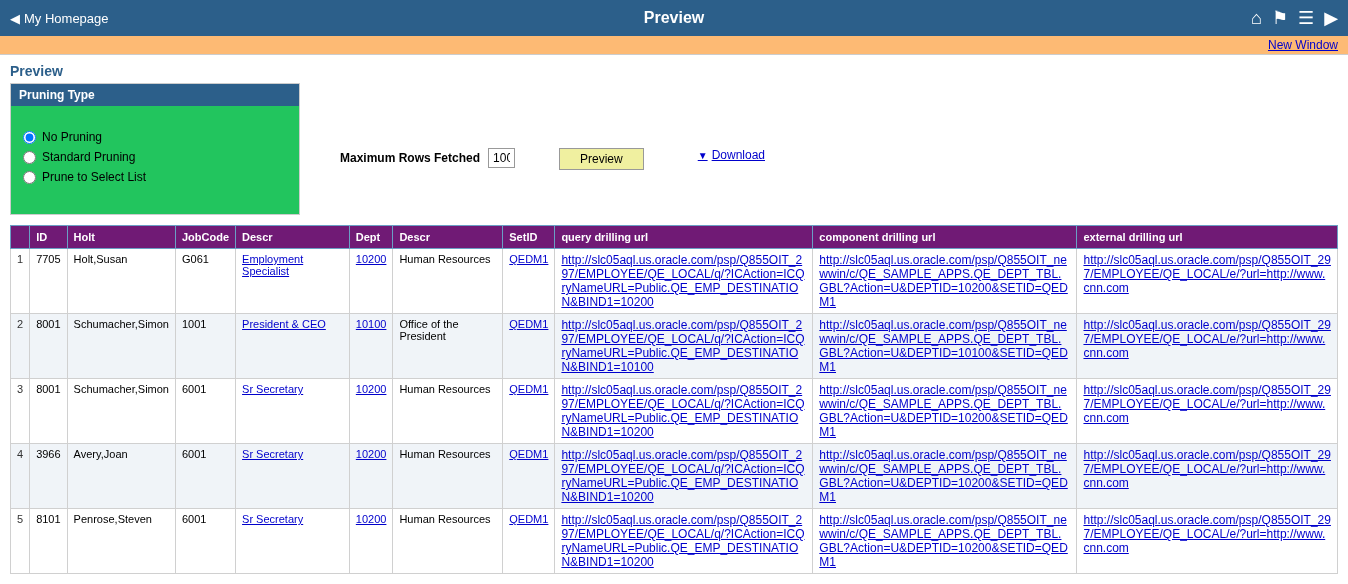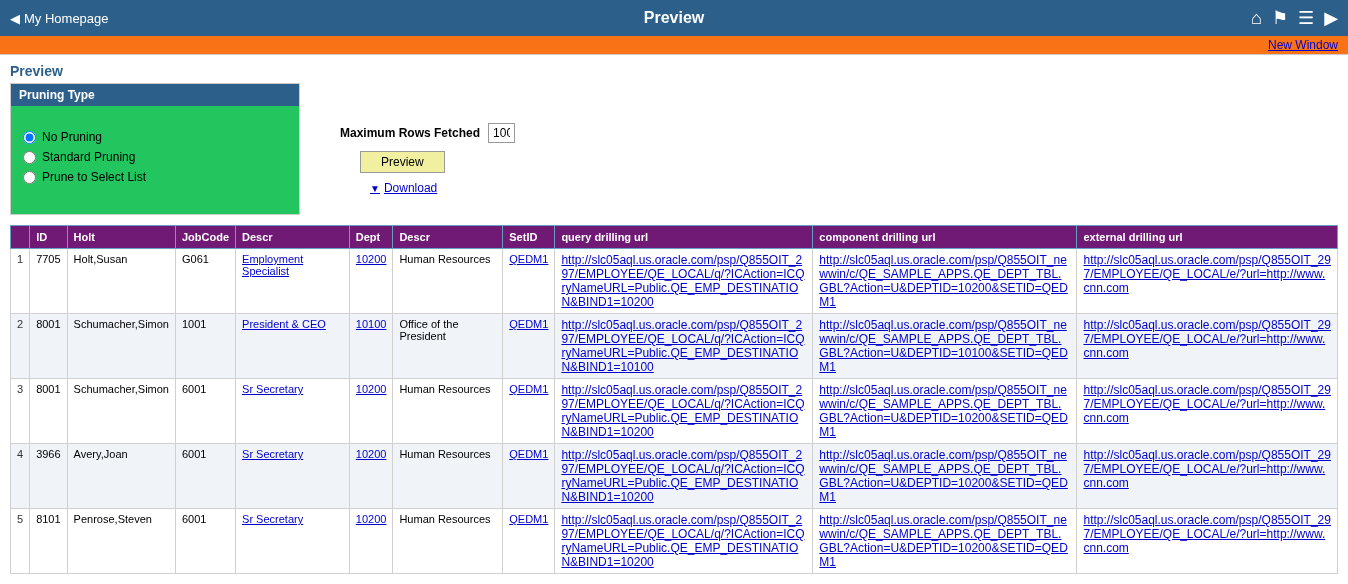--- a/index.html
+++ b/index.html
@@ -38,21 +38,21 @@
       gap: 10px;
     }
     .header-icon {
       color: #fff;
       font-size: 18px;
       cursor: pointer;
     }
 
     
     .subheader {
-      background: #f97316;
+      background: #fdba74;
       padding: 2px 10px;
       text-align: right;
       border-bottom: 1px solid #ccc;
     }
     .subheader a {
       color: #00c;
       text-decoration: underline;
       font-size: 12px;
       cursor: pointer;
     }
@@ -99,23 +99,23 @@
       margin-bottom: 6px;
       font-size: 12px;
     }
     .pruning-option input[type=radio] {
       cursor: pointer;
     }
 
     
     .preview-controls {
       display: flex;
-      flex-direction: column;
+      flex-direction: row;
       align-items: flex-start;
-      gap: 8px;
+      gap: 24px;
       margin-top: 20px;
     }
     .max-rows-row {
       display: flex;
       align-items: center;
       gap: 8px;
       font-size: 12px;
       font-weight: bold;
     }
     .max-rows-input {

